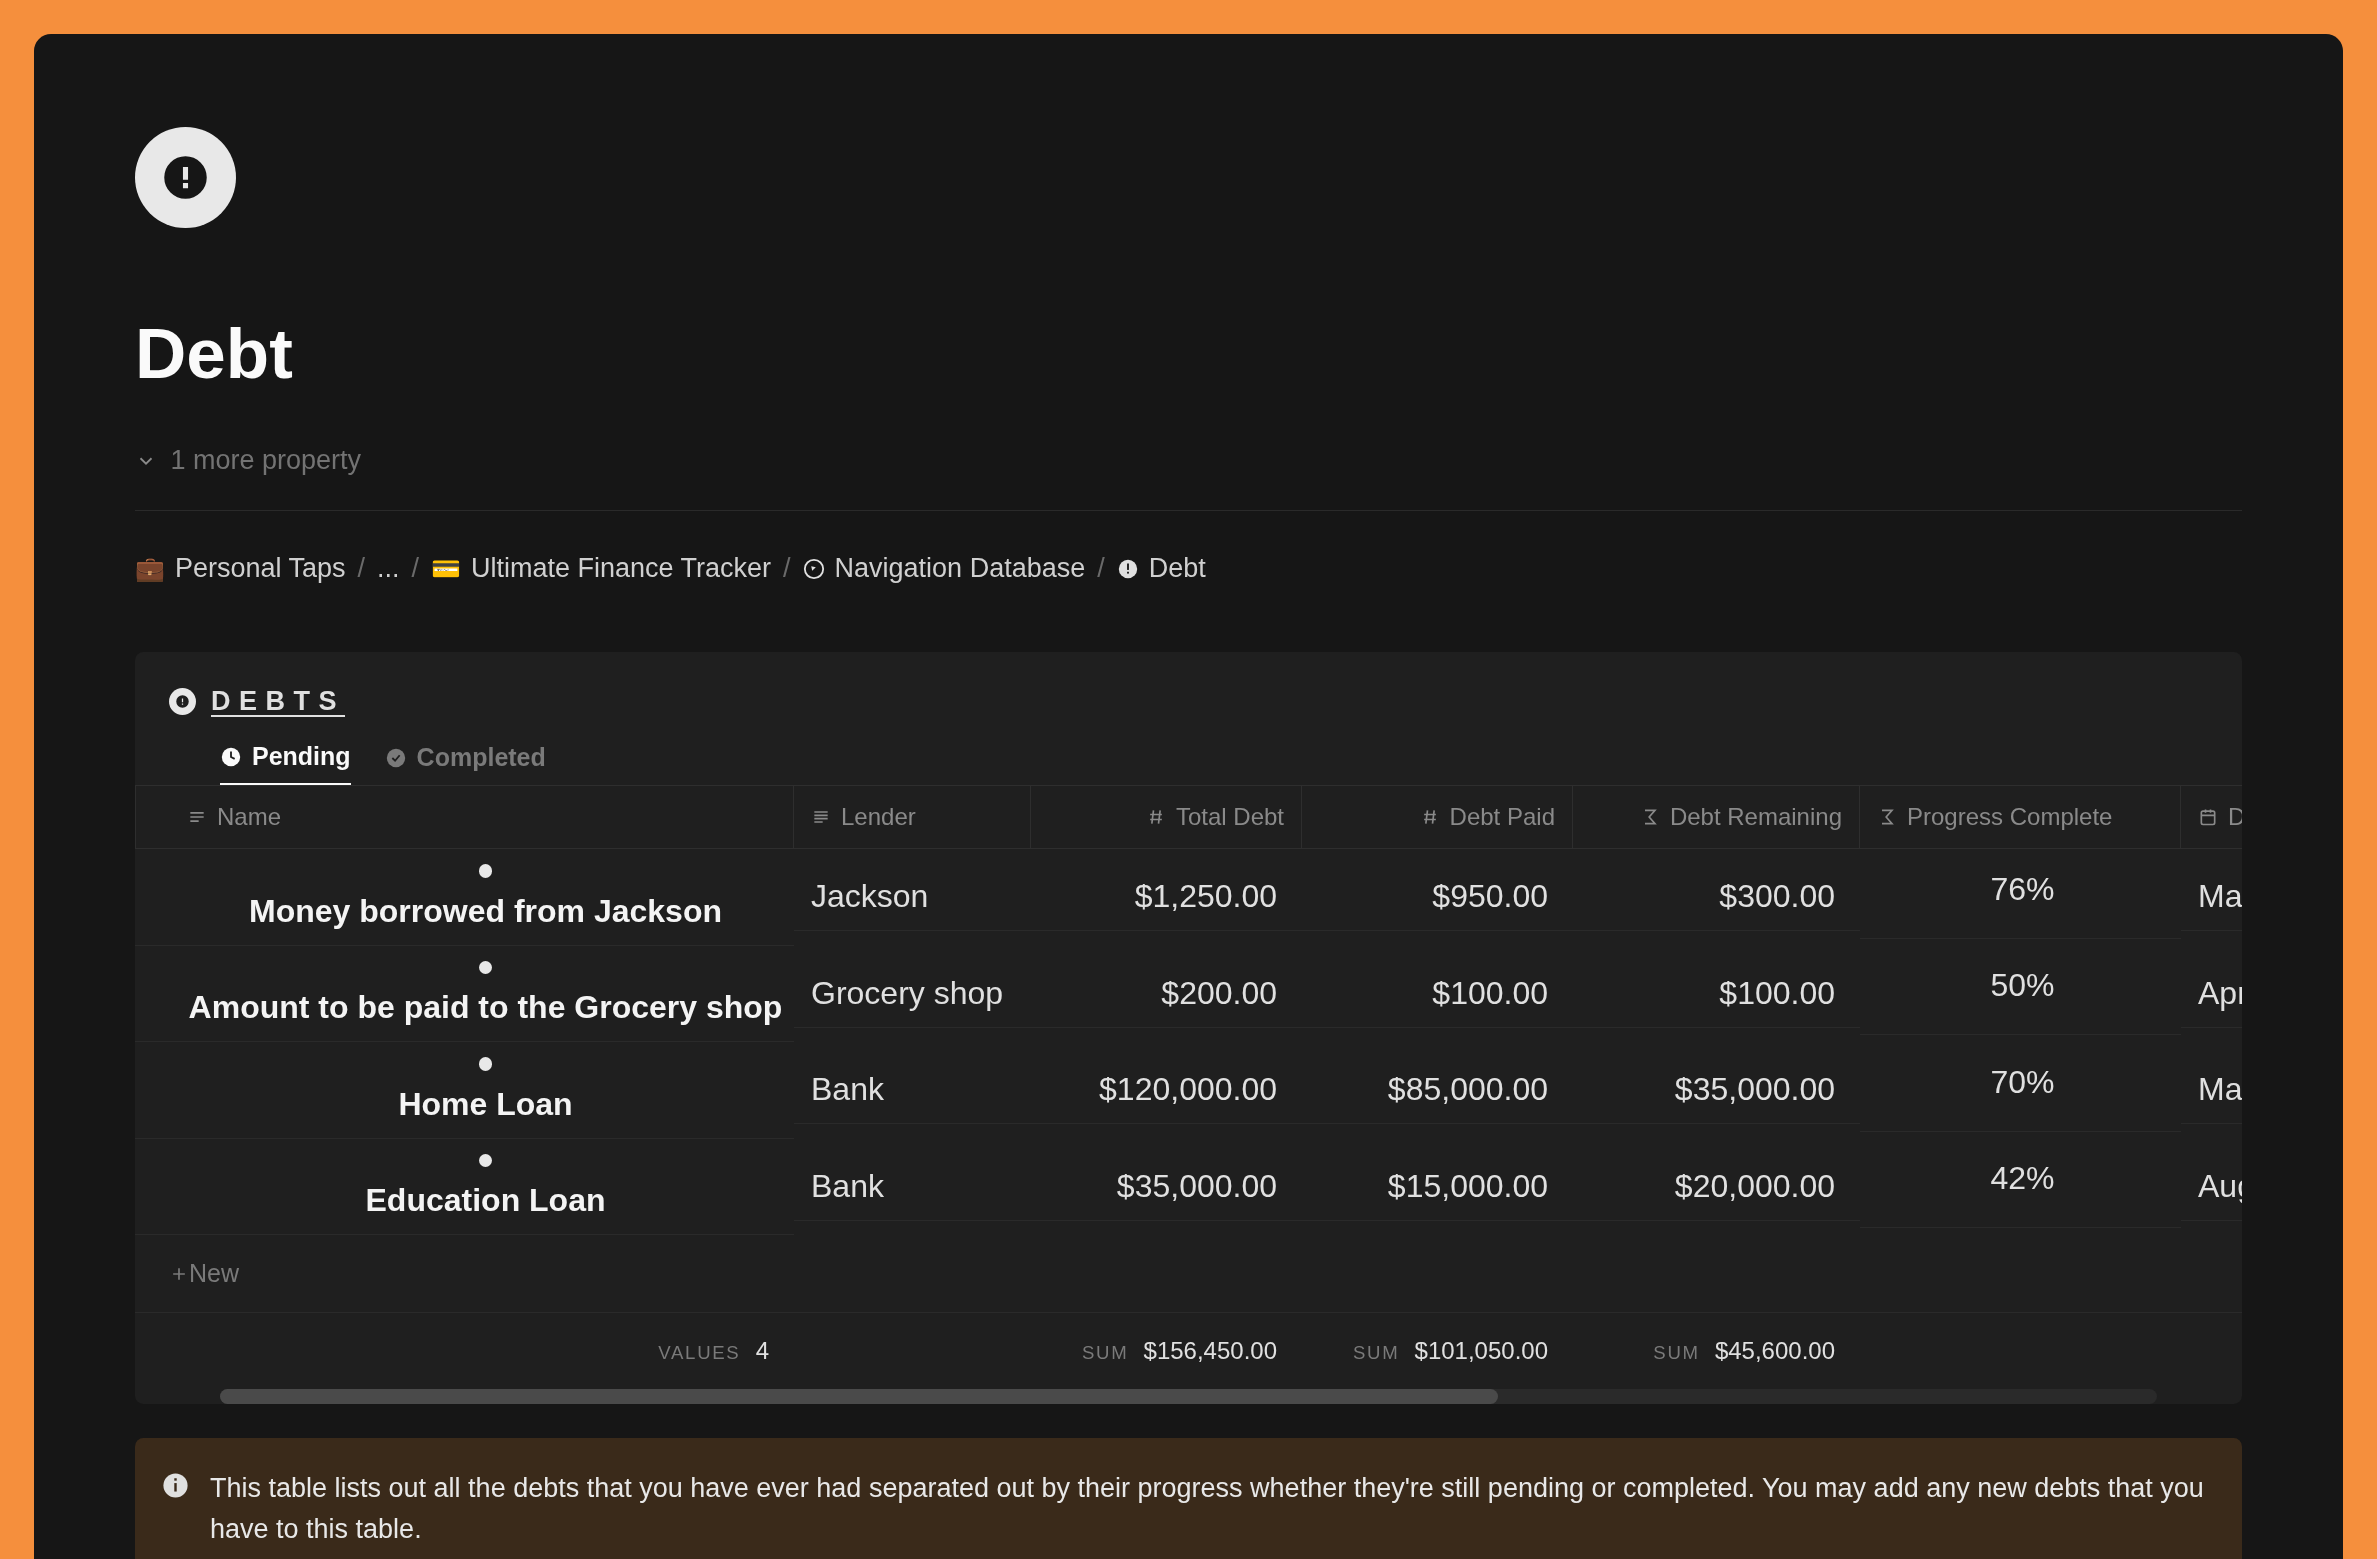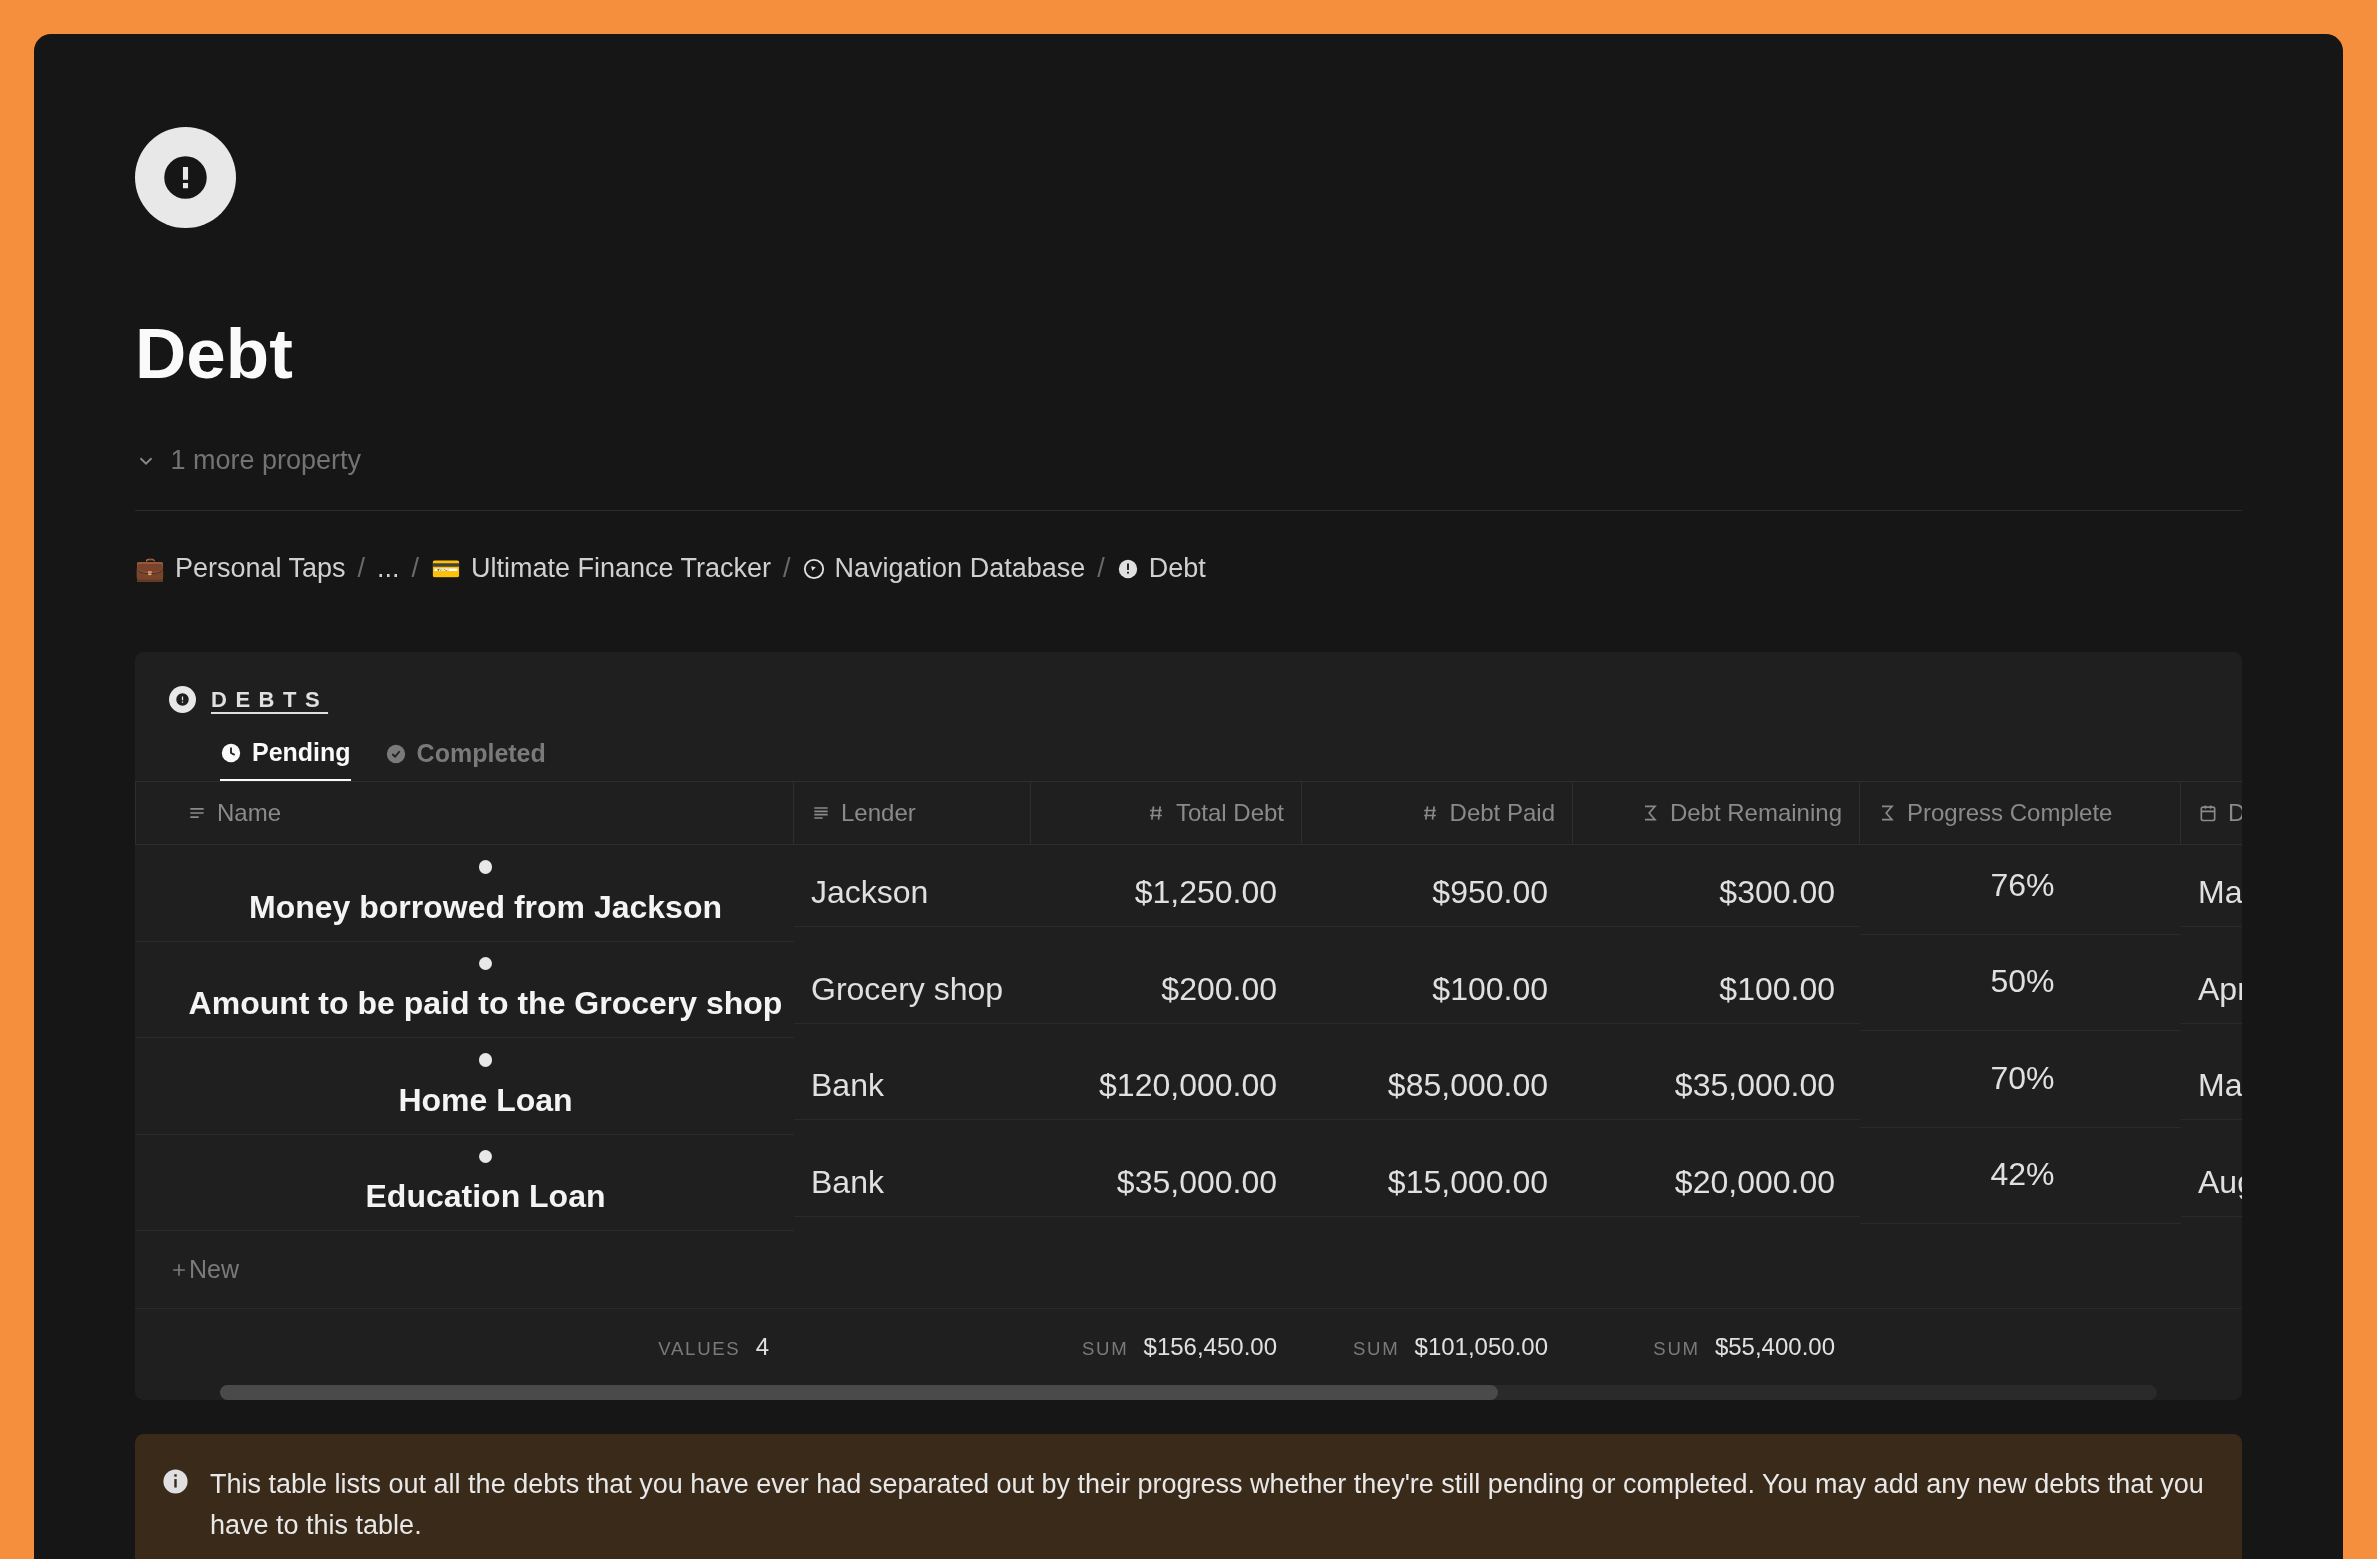--- a/index.html
+++ b/index.html
@@ -69,21 +69,21 @@
   .debts-header {
     display:flex; align-items:center; gap:15px;
     padding: 0 34px 25px 34px;
   }
   .debts-header .dh-icon {
     width:27px; height:27px; border-radius:50%;
     background:#e8e8e8; display:flex; align-items:center; justify-content:center;
   }
   .debts-header .dh-icon svg { width:15px; height:15px; fill:#1f1f1f; }
   .debts-title {
-    font-size: 22px;
+    font-size: 27px;
     font-weight: 700;
     letter-spacing: 8.5px;
     color:#e0e0e0;
     text-decoration: underline;
     text-underline-offset: 5px;
   }
 
   .tabs {
     display:flex; gap:34px;
     padding: 0 34px 0 85px;
@@ -418,21 +418,21 @@
           <div class="tf">
             <span class="lab">SUM</span>
             <span>$156,450.00</span>
           </div>
           <div class="tf">
             <span class="lab">SUM</span>
             <span>$101,050.00</span>
           </div>
           <div class="tf">
             <span class="lab">SUM</span>
-            <span>$55,400.00</span>
+            <span>$45,600.00</span>
           </div>
           <div class="tf"></div>
           <div class="tf"></div>
         </div>
 
       </div>
     </div>
 
     <div class="hscroll">
       <div class="thumb"></div>

